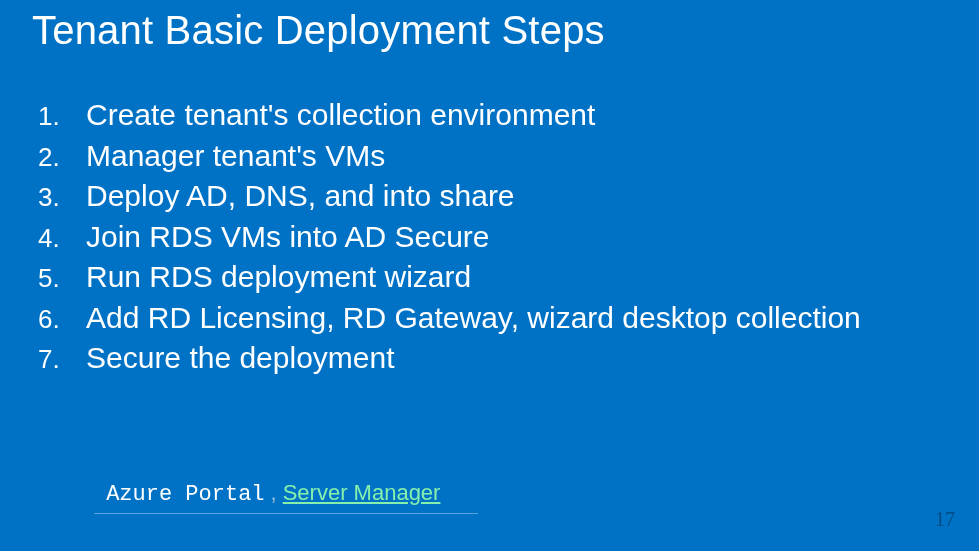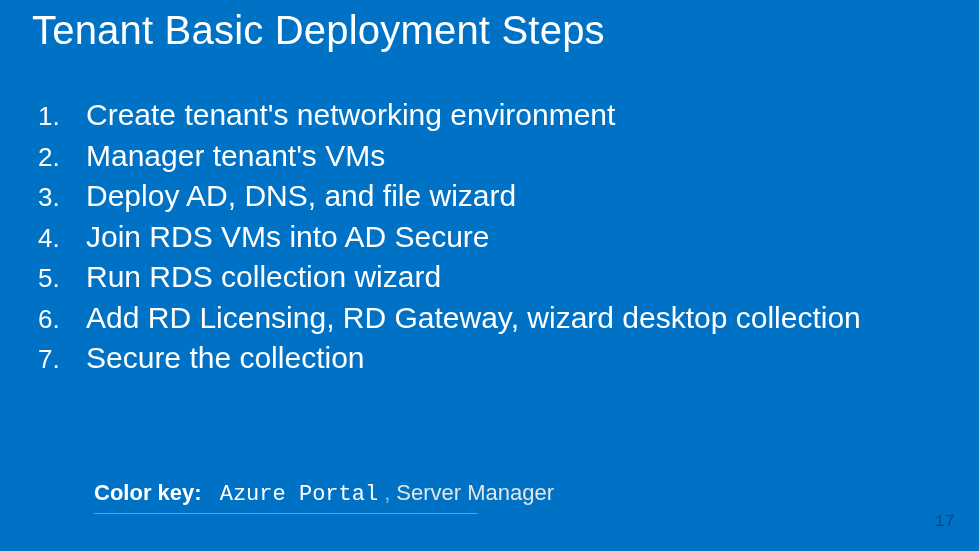--- a/index.html
+++ b/index.html
@@ -65,78 +65,78 @@
       font-family: "Segoe UI Semibold", "Segoe UI", sans-serif;
     }
     .ck-azure {
       font-family: Liberation Mono, monospace;
       text-align: center;
     }
     .ck-sep {
       color: #8fbdda;
     }
     .ck-server {
-      color: #e5e5e5;
+      color: #86efac;
+      text-decoration: underline;
     }
     .ck-underline {
       position: absolute;
       left: 94px;
       bottom: 37px;
       height: 1px;
       width: 384px;
       background: rgba(255,255,255,0.35);
     }
     .page-number {
       position: absolute;
       right: 24px;
       bottom: 20px;
-      font-size: 17px;
+      font-size: 20px;
       color: rgba(0, 0, 0, 0.35);
-      font-family: Liberation Mono, monospace;
+      font-family: Liberation Serif, serif;
     }
   </style>
 </head>
 <body>
 
 <div class="slide">
   <h1 class="title">Tenant Basic Deployment Steps</h1>
 
   <div class="list">
     <div class="list-item">
       <span class="list-num">1.</span>
-      <span class="list-text">Create tenant's networking environment</span>
+      <span class="list-text">Create tenant's collection environment</span>
     </div>
     <div class="list-item">
       <span class="list-num">2.</span>
       <span class="list-text">Manager tenant's VMs</span>
     </div>
     <div class="list-item">
       <span class="list-num">3.</span>
-      <span class="list-text">Deploy AD, DNS, and file wizard</span>
+      <span class="list-text">Deploy AD, DNS, and into share</span>
     </div>
     <div class="list-item">
       <span class="list-num">4.</span>
       <span class="list-text">Join RDS VMs into AD Secure</span>
     </div>
     <div class="list-item">
       <span class="list-num">5.</span>
-      <span class="list-text">Run RDS collection wizard</span>
+      <span class="list-text">Run RDS deployment wizard</span>
     </div>
     <div class="list-item">
       <span class="list-num">6.</span>
       <span class="list-text">Add RD Licensing, RD Gateway, wizard desktop collection</span>
     </div>
     <div class="list-item">
       <span class="list-num">7.</span>
-      <span class="list-text">Secure the collection</span>
+      <span class="list-text">Secure the deployment</span>
     </div>
   </div>
 
   <div class="color-key-row">
-    <span class="color-key-label">Color key:</span>
     <span>&nbsp;</span>
     <span class="ck-azure">Azure Portal</span>
       <span class="ck-sep">,</span>
     <span class="ck-server">Server Manager</span>
   </div>
   <div class="ck-underline"></div>
 
   <div class="page-number">17</div>
 </div>
 

